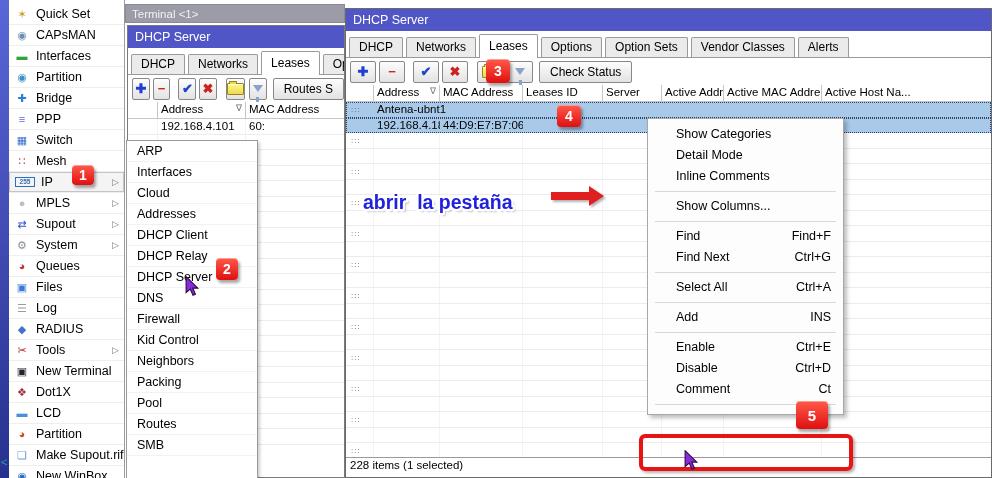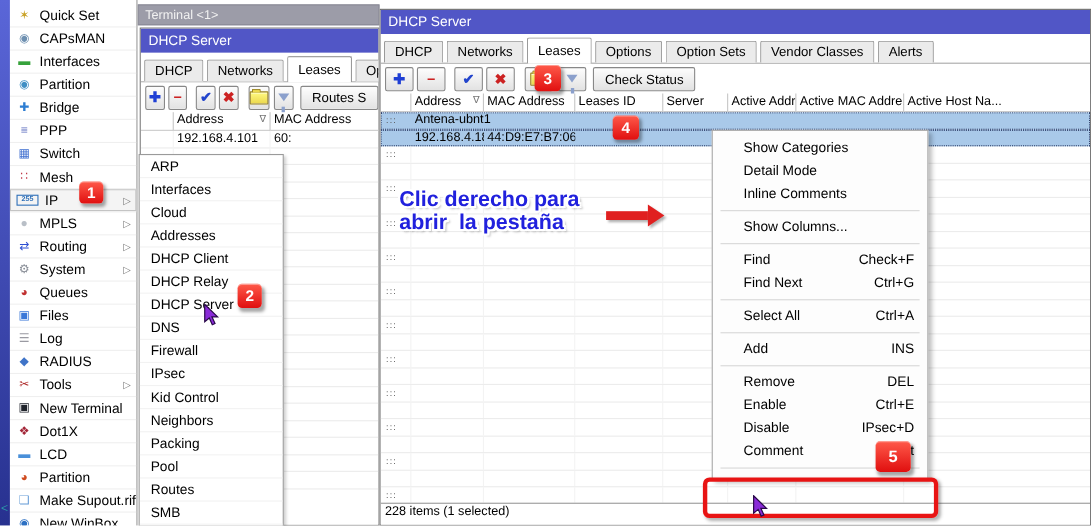--- a/index.html
+++ b/index.html
@@ -164,21 +164,21 @@
           <span class="sb-label">IP</span>
           <span class="sb-arrow">▷</span>
         </div>
         <div class="sb-item">
           <span class="sb-icon" style="color: rgb(185, 191, 199);">●</span>
           <span class="sb-label">MPLS</span>
           <span class="sb-arrow">▷</span>
         </div>
         <div class="sb-item">
           <span class="sb-icon" style="color: rgb(45, 79, 210);">⇄</span>
-          <span class="sb-label">Routing</span>
+          <span class="sb-label">Supout</span>
           <span class="sb-arrow">▷</span>
         </div>
         <div class="sb-item">
           <span class="sb-icon" style="color: rgb(138, 143, 152);">⚙</span>
           <span class="sb-label">System</span>
           <span class="sb-arrow">▷</span>
         </div>
         <div class="sb-item">
           <span class="sb-icon" style="color: rgb(192, 48, 48);">◕</span>
           <span class="sb-label">Queues</span>
@@ -387,21 +387,20 @@
   <nav id="ip-submenu">
       <div class="sm-item">ARP</div>
       <div class="sm-item">Interfaces</div>
       <div class="sm-item">Cloud</div>
       <div class="sm-item">Addresses</div>
       <div class="sm-item">DHCP Client</div>
       <div class="sm-item">DHCP Relay</div>
       <div class="sm-item">DHCP Server</div>
       <div class="sm-item">DNS</div>
       <div class="sm-item">Firewall</div>
-      <div class="sm-item">IPsec</div>
       <div class="sm-item">Kid Control</div>
       <div class="sm-item">Neighbors</div>
       <div class="sm-item">Packing</div>
       <div class="sm-item">Pool</div>
       <div class="sm-item">Routes</div>
       <div class="sm-item">SMB</div>
     </nav>
 
   <section id="main-window">
     <div class="titlebar">
@@ -703,59 +702,55 @@
       <div class="cm-item">
         <span class="cm-label">Inline Comments</span>
       </div>
       <div class="cm-sep"></div>
       <div class="cm-item">
         <span class="cm-label">Show Columns...</span>
       </div>
       <div class="cm-sep"></div>
       <div class="cm-item">
         <span class="cm-label">Find</span>
-        <span class="cm-short">Check+F</span>
+        <span class="cm-short">Find+F</span>
       </div>
       <div class="cm-item">
         <span class="cm-label">Find Next</span>
         <span class="cm-short">Ctrl+G</span>
       </div>
       <div class="cm-sep"></div>
       <div class="cm-item">
         <span class="cm-label">Select All</span>
         <span class="cm-short">Ctrl+A</span>
       </div>
       <div class="cm-sep"></div>
       <div class="cm-item">
         <span class="cm-label">Add</span>
         <span class="cm-short">INS</span>
       </div>
       <div class="cm-sep"></div>
       <div class="cm-item">
-        <span class="cm-label">Remove</span>
-        <span class="cm-short">DEL</span>
-      </div>
-      <div class="cm-item">
         <span class="cm-label">Enable</span>
         <span class="cm-short">Ctrl+E</span>
       </div>
       <div class="cm-item">
         <span class="cm-label">Disable</span>
-        <span class="cm-short">IPsec+D</span>
+        <span class="cm-short">Ctrl+D</span>
       </div>
       <div class="cm-item">
         <span class="cm-label">Comment</span>
         <span class="cm-short">Ct</span>
       </div>
       <div class="cm-sep"></div>
     </nav>
 
   <div id="make-static-outline"></div>
 
-  <div id="annotation"><span>Clic derecho para</span><br><span>abrir  la pestaña</span></div>
+  <div id="annotation"><br><span>abrir  la pestaña</span></div>
   <div id="annotation-arrow">
     <div class="shaft"></div>
       <div class="head"></div>
   </div>
 
   <div class="badge" id="badge-1">1</div>
   <div class="badge" id="badge-2">2</div>
   <div class="badge" id="badge-3">3</div>
   <div class="badge" id="badge-4">4</div>
   <div class="badge" id="badge-5">5</div>

